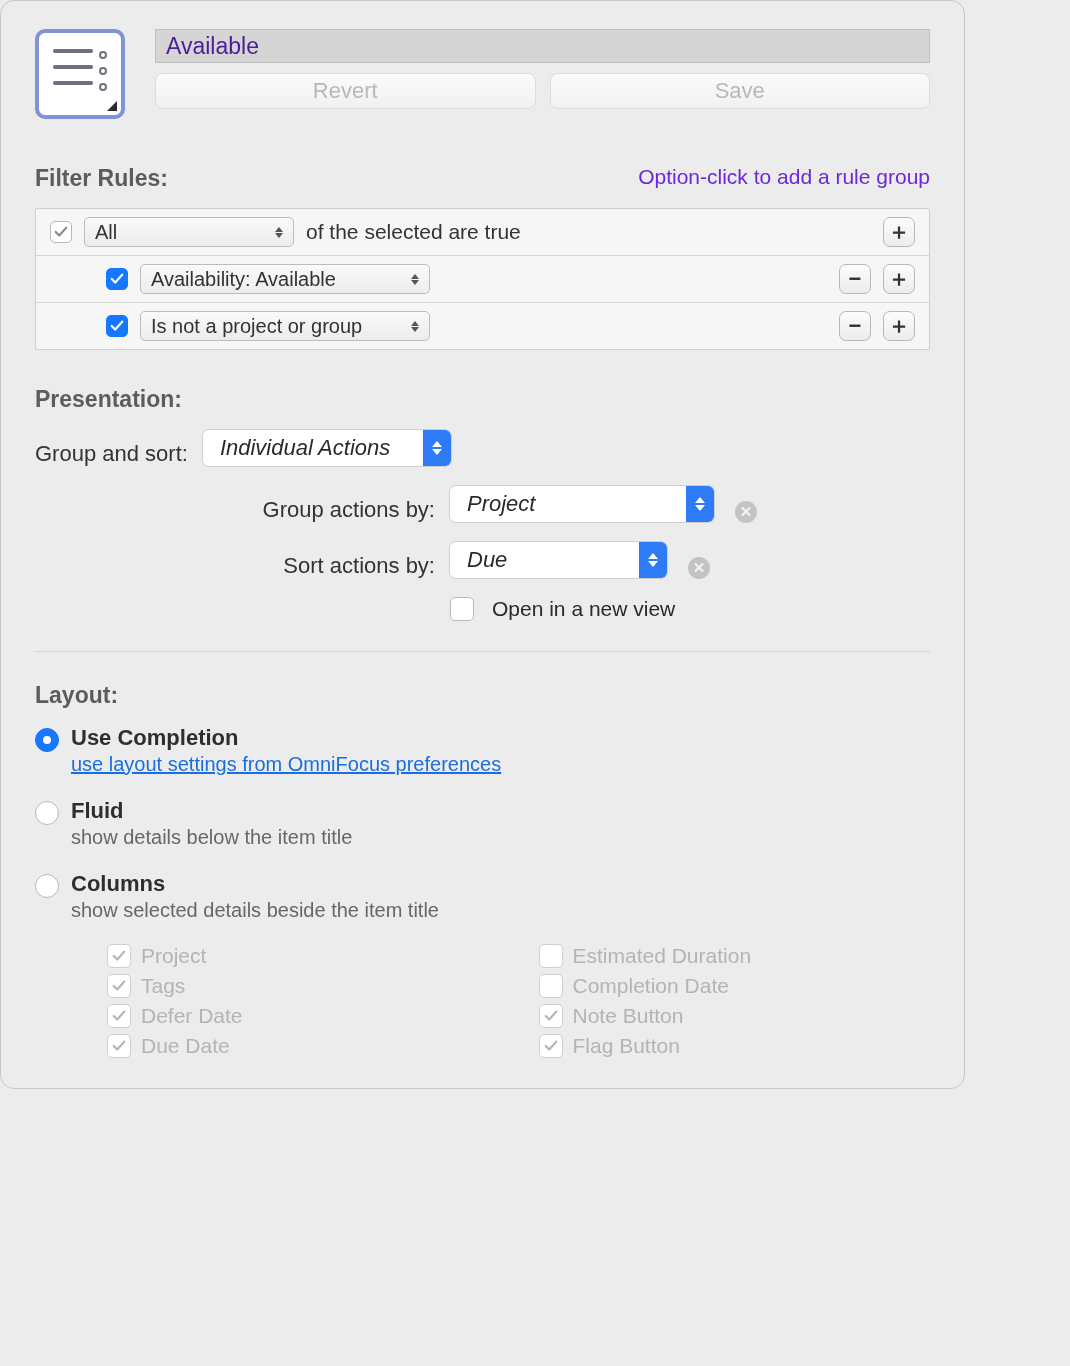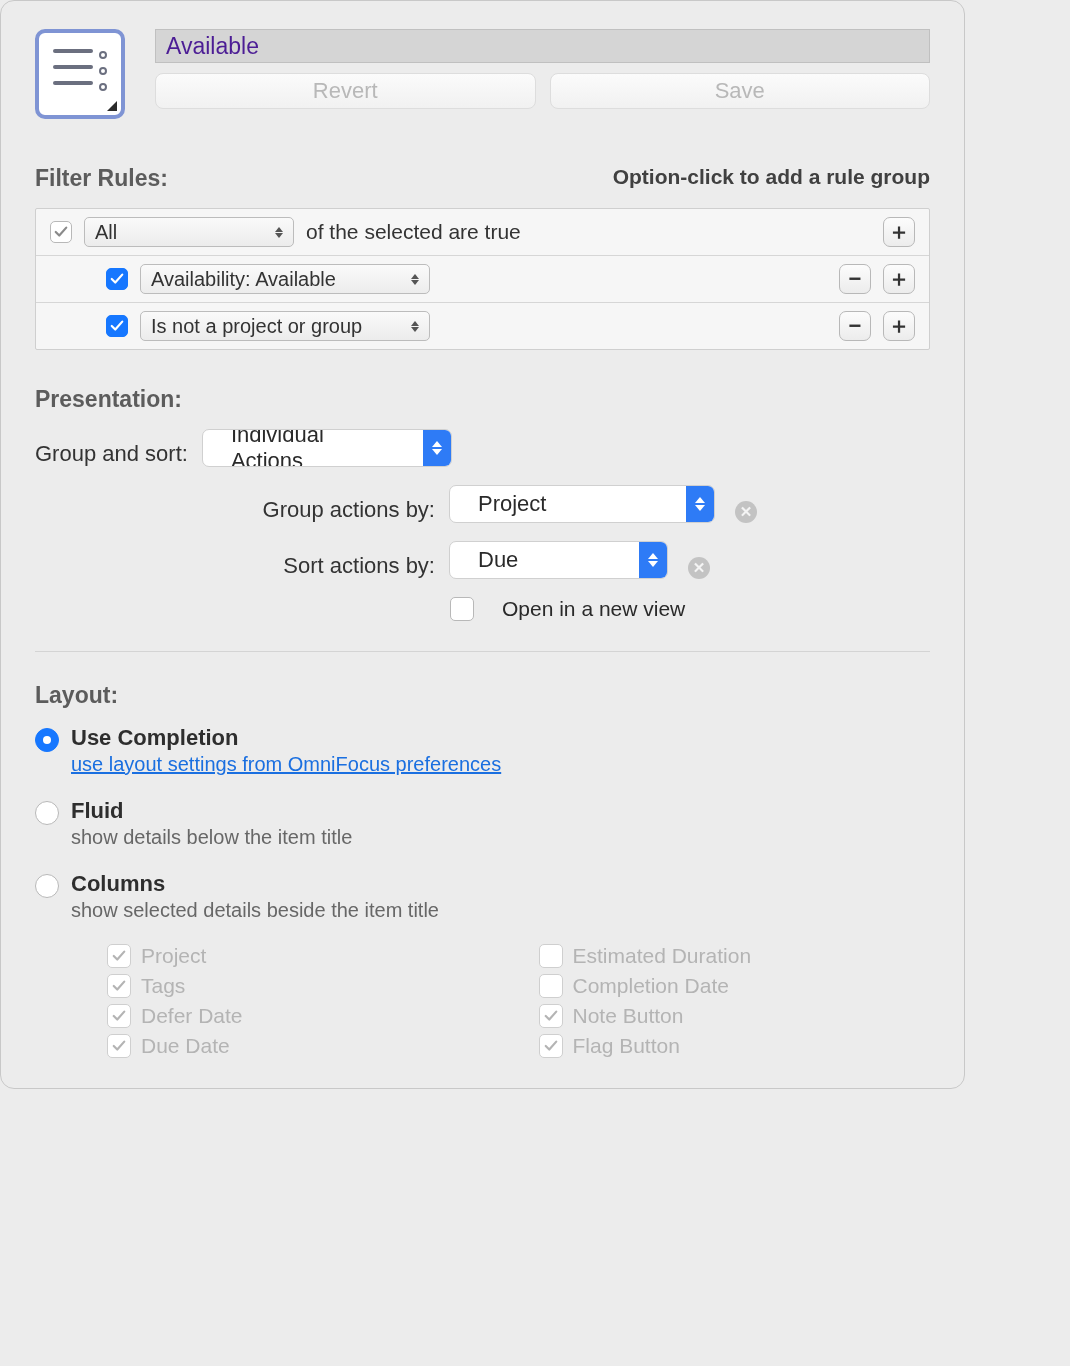--- a/index.html
+++ b/index.html
@@ -72,24 +72,24 @@
   }
   
   .section-heading {
     font-size: 23px;
     font-weight: 700;
     color: #5c5c5c;
     margin-bottom: 16px;
   }
   .hint {
     font-size: 21px;
-    color: #404040;
+    color: #6d28d9;
     text-align: center;
     float: right;
-    font-weight: 700;
+    font-weight: 400;
   }
   
   .rules-box {
     border: 1px solid #cfcfcf;
     border-radius: 2px;
     background: #f6f6f6;
     margin-bottom: 36px;
     clear: both;
   }
   .rule-row {
@@ -152,39 +152,39 @@
   .pres-label.right { width: 400px; text-align: right; }
   .mac-select {
     display:flex; align-items:center;
     border: 1px solid #d0d0d0;
     border-radius: 7px;
     background: #fff;
     height: 38px;
     font-size: 22px;
     overflow: hidden;
   }
-  .mac-select .val { padding: 0 28px; flex:1; }
+  .mac-select .val { padding: 0 17px; flex:1;font-style:italic; }
   .mac-select .cap {
     width: 28px; height: 100%;
     background: #2e7bf6;
     display:flex; flex-direction:column; align-items:center; justify-content:center; gap:2px;
   }
   .mac-select .cap .up, .mac-select .cap .down {
     width:0; height:0; border-left:5px solid transparent; border-right:5px solid transparent;
   }
   .mac-select .cap .up { border-bottom: 6px solid #fff; }
   .mac-select .cap .down { border-top: 6px solid #fff; }
   .clear-circle {
     width: 22px; height: 22px; border-radius: 50%;
     background: #c3c3c3; color:#f4f4f4;
     display:flex; align-items:center; justify-content:center;
     font-size: 15px; font-weight: 800;
     margin-left: 6px;
   }
-  .checkbox-row { display:flex; align-items:center; gap:28px; margin-left: 415px; margin-top: 10px; margin-bottom: 30px;}
+  .checkbox-row { display:flex; align-items:center; gap:18px; margin-left: 415px; margin-top: 10px; margin-bottom: 30px;}
   .plain-check {
     width: 24px; height: 24px; border: 1px solid #b8b8b8; border-radius: 5px; background:#fff;
     display:flex; align-items:center; justify-content:center;
   }
   .plain-check svg { width:14px; height:14px; }
   .plain-check svg path { stroke:#8a8a8a; }
   .divider { height:1px; background:#d4d4d4; margin: 10px 0 30px 0;}
   
   .radio-row { display:flex; gap: 12px; margin-bottom: 22px; align-items:flex-start;}
   .radio {

